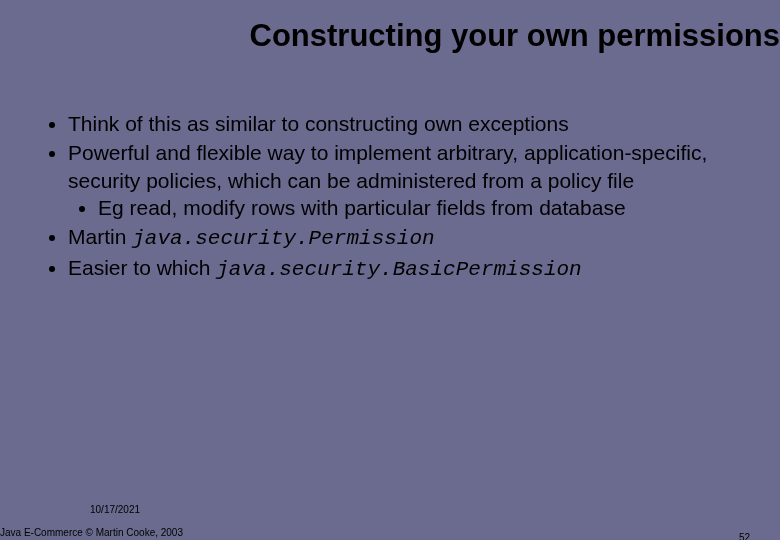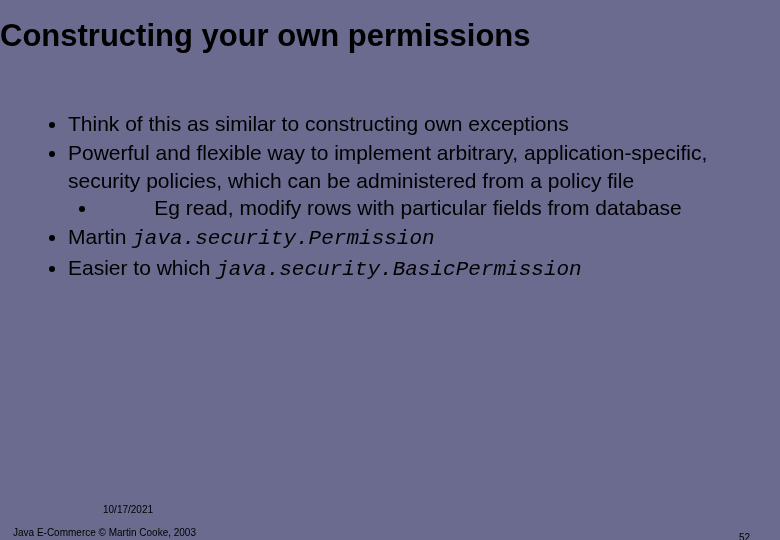--- a/index.html
+++ b/index.html
@@ -15,54 +15,53 @@
     position: relative;
     width: 780px;
     height: 540px;
     box-sizing: border-box;
   }
   .title {
     position: absolute;
     top: 18px;
     left: 0;
     right: 0;
-    text-align: left;
+    text-align: right;
     font-size: 31px;
     font-weight: bold;
     color: #000;
   }
   .body {
     position: absolute;
     top: 110px;
     left: 42px;
     right: 42px;
     color: #000000;
     font-size: 21px;
     line-height: 1.3;
   }
   .body ul {
     margin: 0;
     padding-left: 26px;
     list-style-type: disc;
   }
   .body ul ul {
     padding-left: 30px;
-    text-align: center;
   }
   .body li {
     margin-bottom: 2px;
   }
   .mono {
     font-family: "Courier New", Courier, monospace;
     font-style: italic;
   }
   .footer {
     position: absolute;
     bottom: 20px;
-    left: 13px;
+    left: 0;
     right: 0;
     height: 16px;
     color: #000;
     font-size: 10px;
   }
   .footer-date {
     position: absolute;
     left: 90px;
   }
   .footer-center {

